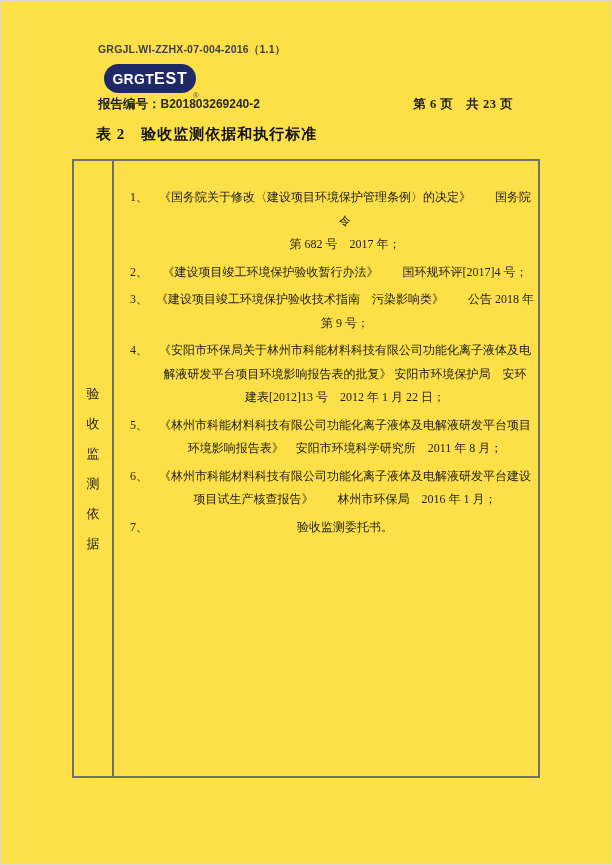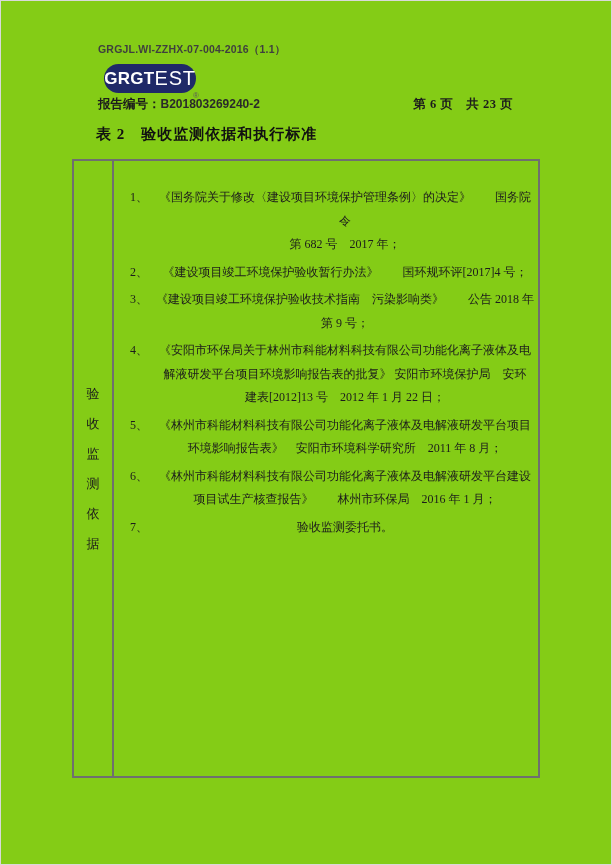--- a/index.html
+++ b/index.html
@@ -1,21 +1,21 @@
 <!DOCTYPE html>
 <html><head>
 <meta charset="utf-8">
 <style>
   * { margin: 0; padding: 0; box-sizing: border-box; }
   html, body { background: #ffffff; }
   .page {
     position: relative;
     width: 612px;
     height: 865px;
-    background: #84cc16;
+    background: #fde047;
     border: 1px solid #d9d9d9;
     font-family: "Liberation Serif", "DejaVu Serif", serif;
     color: #1c1c1c;
     overflow: hidden;
   }
   .doc-code {
     position: absolute;
     left: 97px;
     top: 42px;
     font-family: "Liberation Sans", "DejaVu Sans", sans-serif;
@@ -32,27 +32,27 @@
     height: 29px;
     background: #1f2968;
     border-radius: 15px;
     display: flex;
     align-items: center;
     justify-content: center;
     font-family: "Liberation Sans", "DejaVu Sans", sans-serif;
     color: #ffffff;
   }
   .logo .logo-bold {
-    font-size: 17px;
+    font-size: 14px;
     font-weight: 800;
     letter-spacing: 0.3px;
   }
   .logo .logo-light {
-    font-size: 20px;
-    font-weight: 400;
+    font-size: 16px;
+    font-weight: 700;
     letter-spacing: 0.8px;
   }
   .logo .logo-reg {
     position: absolute;
     right: -3px;
     bottom: -7px;
     font-size: 8px;
     color: #5a5a5a;
   }
   .report-row {

